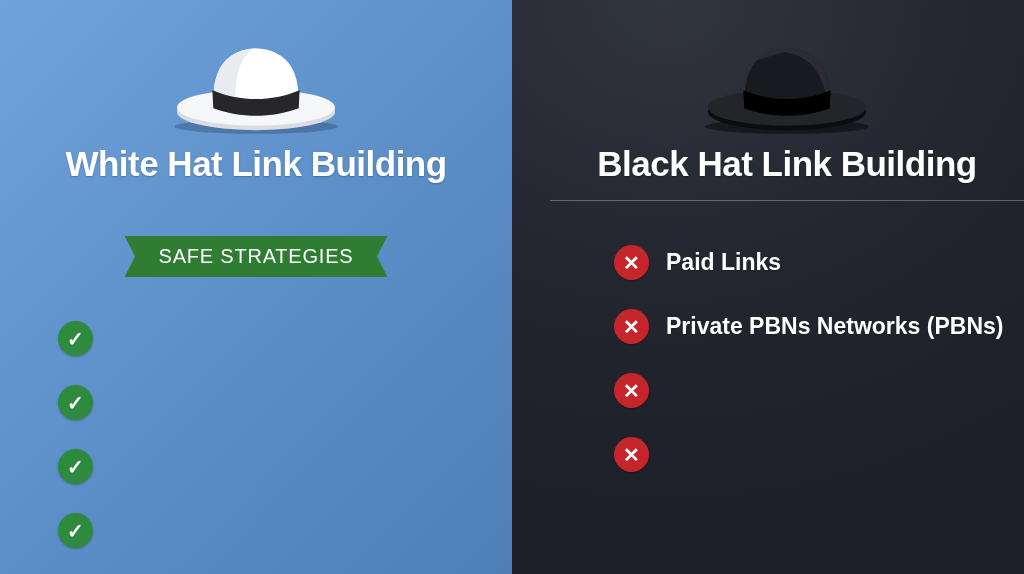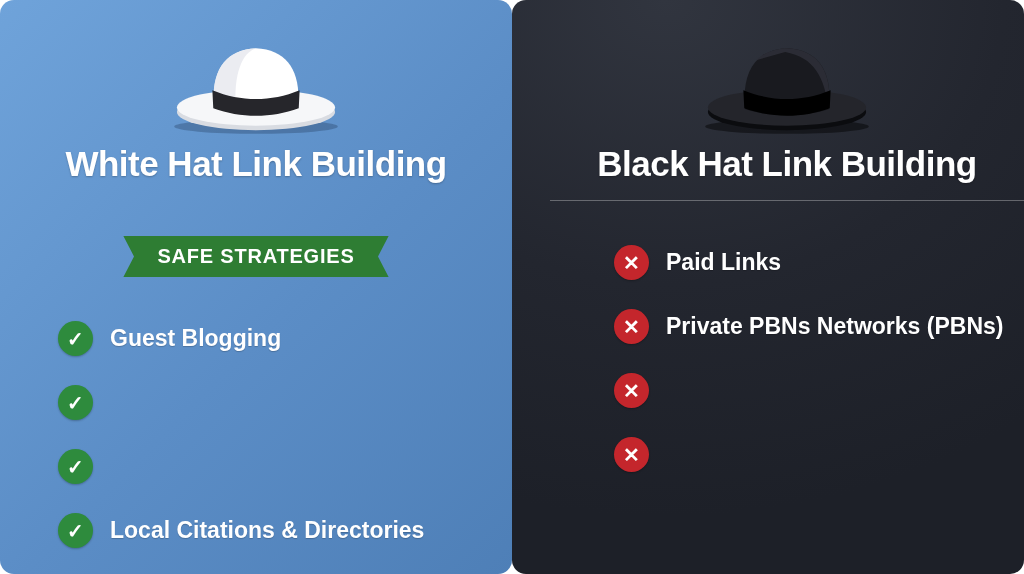--- a/index.html
+++ b/index.html
@@ -4,42 +4,42 @@
 <style>
   * { box-sizing: border-box; }
   html, body { margin: 0; padding: 0; }
   body {
     width: 1024px; height: 574px; overflow: hidden;
     font-family: "Liberation Sans", sans-serif;
   }
   .canvas { display: flex; width: 1024px; height: 574px; }
   .panel {
     width: 512px; height: 574px;
-    display: flex; flex-direction: column; align-items: center; border-radius: 14px;
+    display: flex; flex-direction: column; align-items: center;
   }
   .panel.left {
     background: linear-gradient(135deg, #6fa3da 0%, #5b8dc6 55%, #4e7fb7 100%);
   }
   .panel.right {
     background: radial-gradient(120% 90% at 30% 0%, #31353f 0%, #23262f 55%, #1d2028 100%);
     padding-left: 38px;
   }
   .hat { margin-top: 26px; width: 200px; height: 112px; flex: 0 0 auto; }
   .hat svg { width: 100%; height: 100%; display: block; }
   .panel-title {
     margin: 6px 0 0; color: #ffffff; font-size: 35px; font-weight: bold;
     letter-spacing: -0.5px; text-shadow: 0 1px 2px rgba(0,0,0,0.25);
     white-space: nowrap;
   }
   .divider { width: 100%; height: 1px; margin-top: 16px; }
   .panel.left  .divider { background: rgba(255,255,255,0.85); }
   .panel.right .divider { background: rgba(255,255,255,0.30); }
   .ribbon {
     margin-top: 36px; padding: 9px 34px;
-    color: #ffffff; font-size: 20px; font-weight: bold; letter-spacing: 0.8px;
+    color: #ffffff; font-size: 20px; font-weight: normal; letter-spacing: 0.8px;
     clip-path: polygon(0 0, 100% 0, 96% 50%, 100% 100%, 0 100%, 4% 50%);
     white-space: nowrap;
   }
   .ribbon.green { background: #2e7d33; }
   .ribbon.red   { background: #cf2b33; }
   .list {
     list-style: none; padding: 0; margin: 44px 0 0;
     align-self: flex-start;
   }
   .panel.left  .list { margin-left: 58px; }
@@ -76,37 +76,35 @@
       </svg>
     </div>
     <h1 class="panel-title">White Hat Link Building</h1>
     <div class="divider"></div>
     <div class="ribbon green">SAFE STRATEGIES</div>
     <ul class="list">
       <li>
         <span class="bullet check">
             <span>✓</span>
           </span>
-        <span class="item-label">Guest Blogging</span>
       </li>
       <li>
         <span class="bullet check">
             <span>✓</span>
           </span>
       </li>
       <li>
         <span class="bullet check">
             <span>✓</span>
           </span>
       </li>
       <li>
         <span class="bullet check">
             <span>✓</span>
           </span>
-        <span class="item-label">Local Citations &amp; Directories</span>
       </li>
     </ul>
   </section>
 
   <section class="panel right">
     <div class="hat">
       <svg viewBox="0 0 220 120" aria-hidden="true">
         <ellipse cx="110" cy="109" rx="90" ry="8" fill="rgba(0,0,0,0.45)"></ellipse>
         <ellipse cx="110" cy="93" rx="87" ry="20" fill="#0b0c0f"></ellipse>
         <ellipse cx="110" cy="88" rx="87" ry="20" fill="#24252b"></ellipse>

